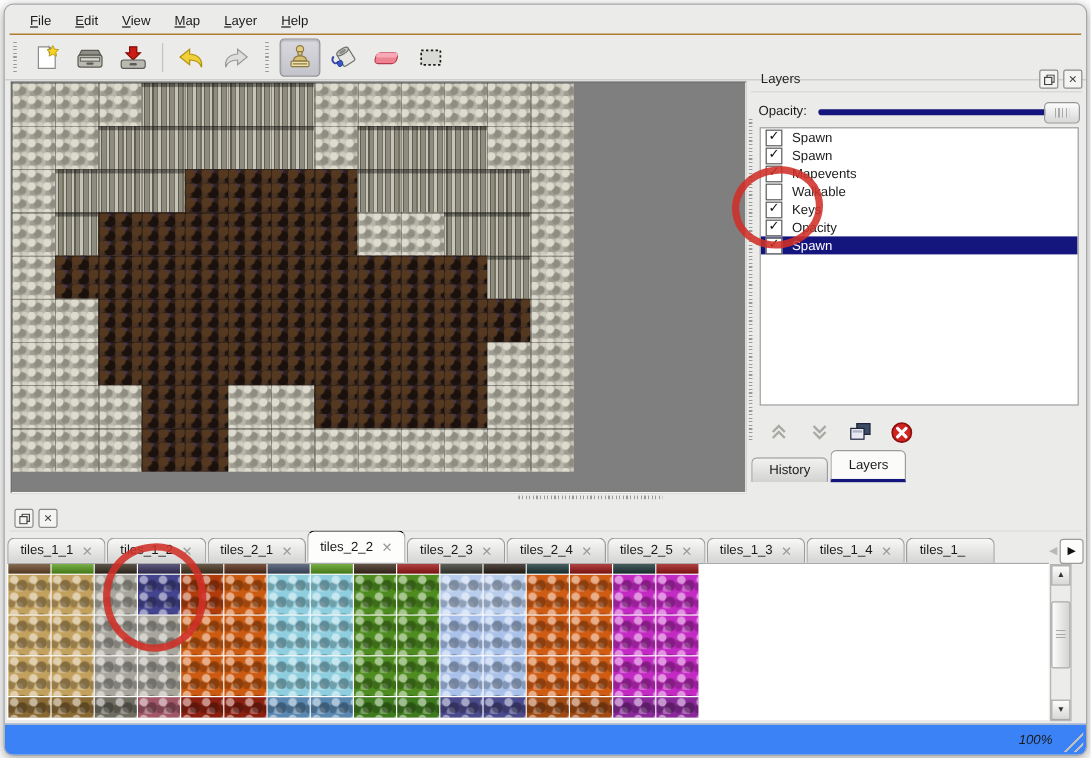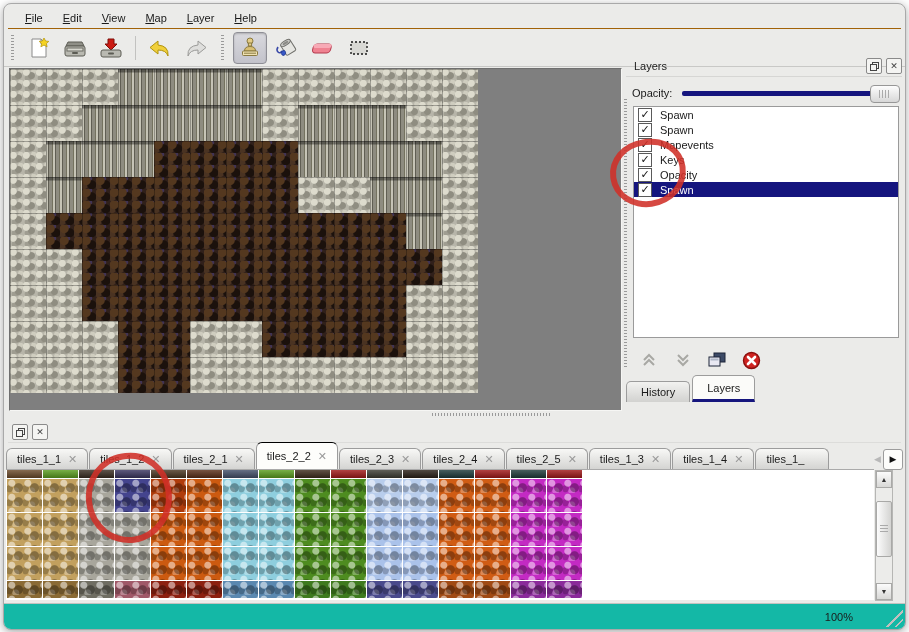--- a/index.html
+++ b/index.html
@@ -107,22 +107,22 @@
   .ts-scrollbar{position:absolute;right:12px;top:50px;width:16px;height:129px;background:#ececea;border:1px solid #b6b6b4;}
   .sb-btn{position:absolute;left:0;width:14px;height:15px;background:linear-gradient(#fcfcfc,#d8d8d6);border:1px solid #a9a9a7;
           display:flex;align-items:center;justify-content:center;font-size:7px;color:#333;}
   .sb-up{top:0;} .sb-down{bottom:0;}
   .sb-thumb{position:absolute;left:0px;top:30px;width:14px;height:54px;background:linear-gradient(90deg,#fcfcfc,#d4d4d2);
             border:1px solid #a9a9a7;border-radius:2px;display:flex;align-items:center;justify-content:center;}
   .sb-thumb i{display:block;width:8px;height:9px;
      background-image:repeating-linear-gradient(to bottom,#aaa 0 1px,transparent 1px 3px);}
 
   
-  .statusbar{position:absolute;left:0;bottom:0;width:100%;height:26px;background:#14b8a6;border-top:1px solid #c2c2c0;
-             display:flex;align-items:center;justify-content:flex-end;padding-right:52px;box-sizing:border-box;}
+  .statusbar{position:absolute;left:0;bottom:0;width:100%;height:26px;background:#3b82f6;border-top:1px solid #c2c2c0;
+             display:flex;align-items:center;justify-content:flex-end;padding-right:28px;box-sizing:border-box;font-style:italic;}
   .resize-grip{position:absolute;right:2px;bottom:2px;width:20px;height:20px;
      background-image:repeating-linear-gradient(135deg,transparent 0 4px,#c0c0be 4px 6px);
      clip-path:polygon(100% 0,100% 100%,0 100%);}
 
   
   .red-circle{position:absolute;border:6px solid #d03028;border-radius:50% 48% 52% 50%;opacity:.88;
               transform:rotate(-8deg);pointer-events:none;z-index:50;}
 
   svg{display:block;}
 </style>
@@ -362,20 +362,24 @@
             <span class="cbx">✓</span>
             <span>Spawn</span>
           </div>
           <div class="layer-row">
             <span class="cbx">✓</span>
             <span>Spawn</span>
           </div>
           <div class="layer-row">
             <span class="cbx">✓</span>
             <span>Mapevents</span>
+          </div>
+          <div class="layer-row">
+            <span class="cbx"></span>
+            <span>Walkable</span>
           </div>
           <div class="layer-row">
             <span class="cbx">✓</span>
             <span>Keys</span>
           </div>
           <div class="layer-row">
             <span class="cbx">✓</span>
             <span>Opacity</span>
           </div>
           <div class="layer-row selected">

